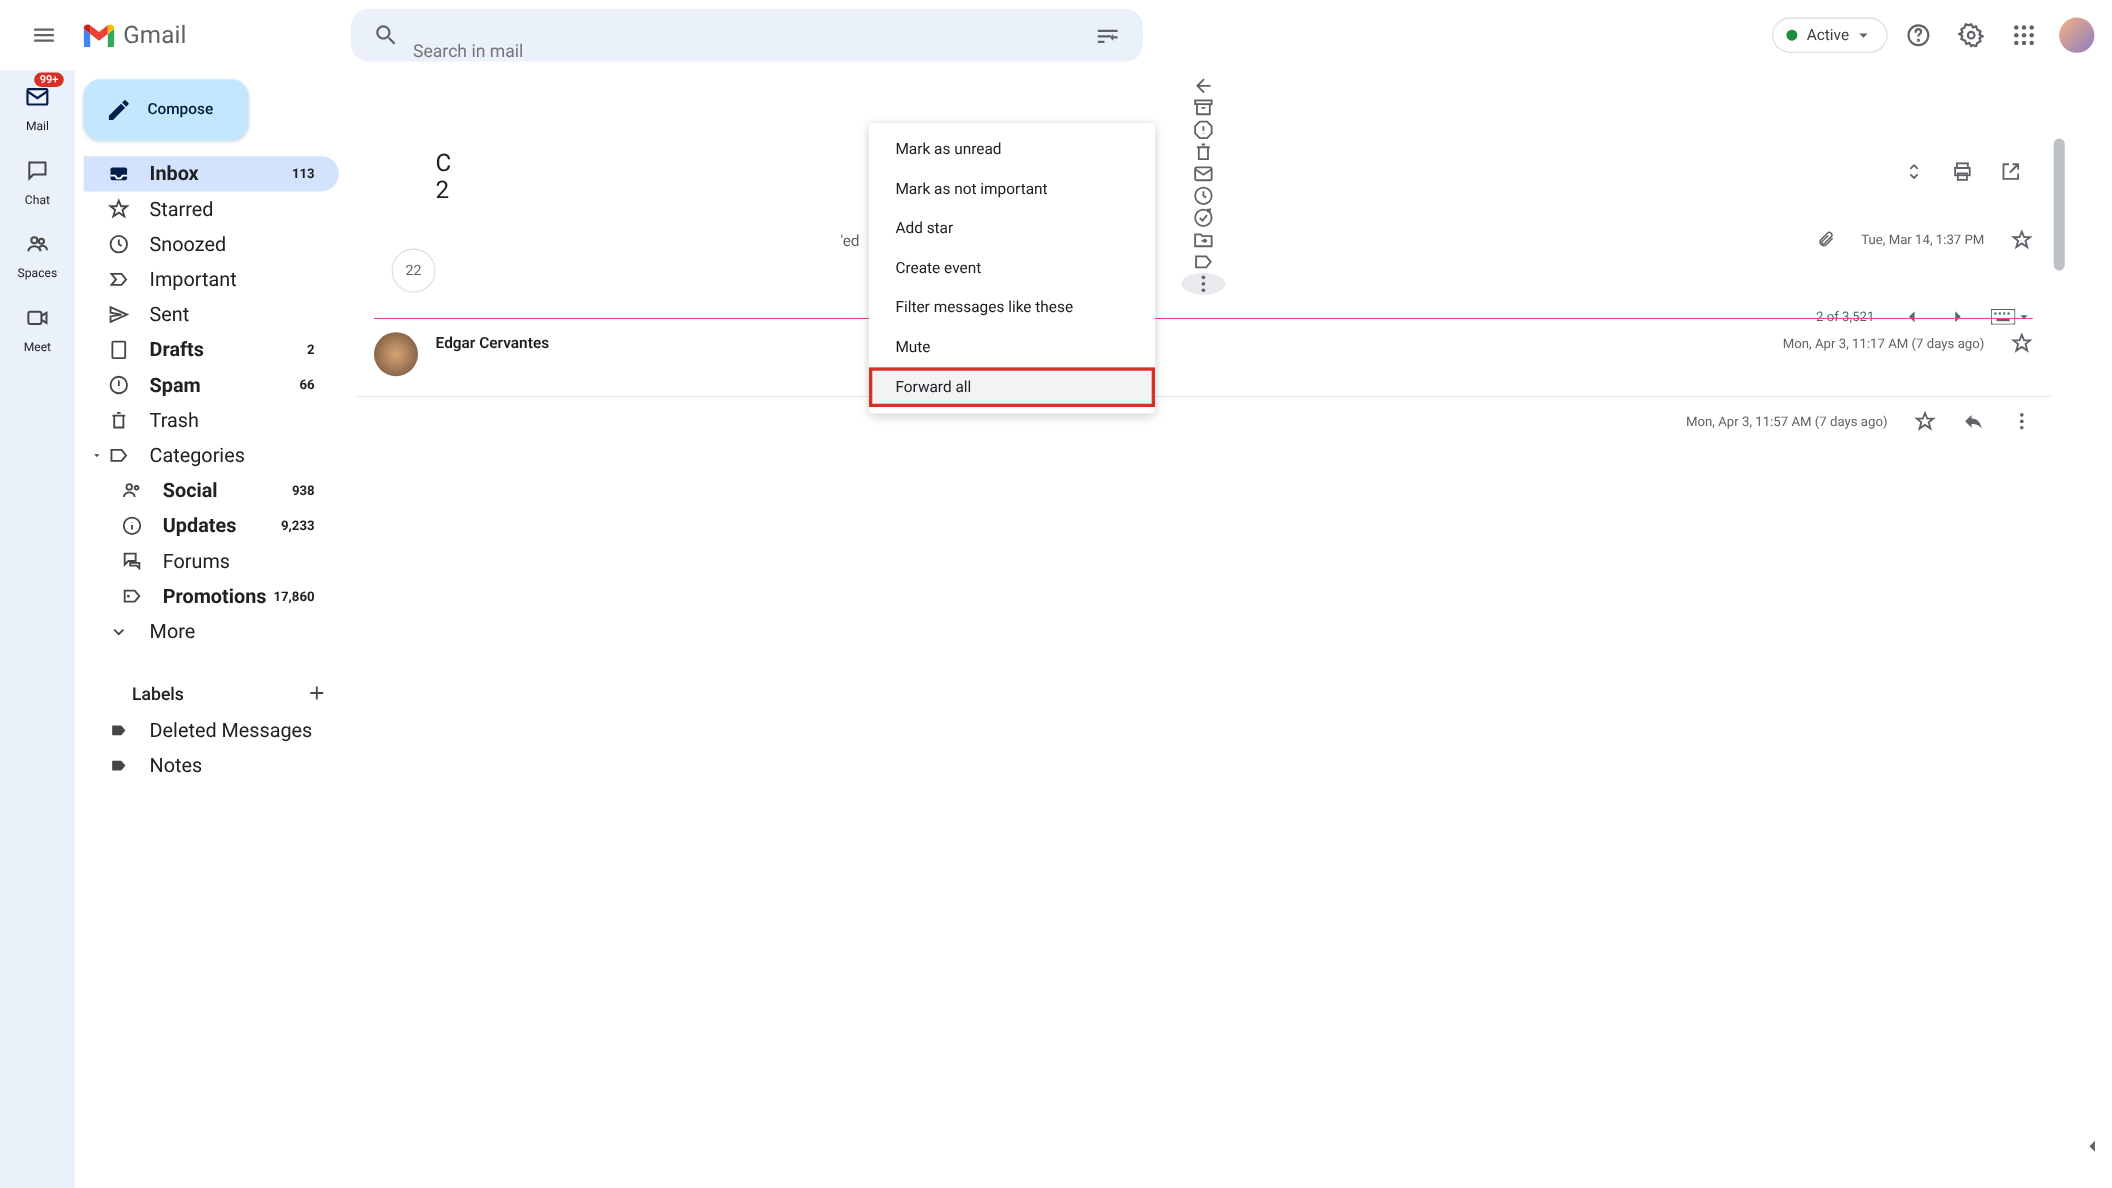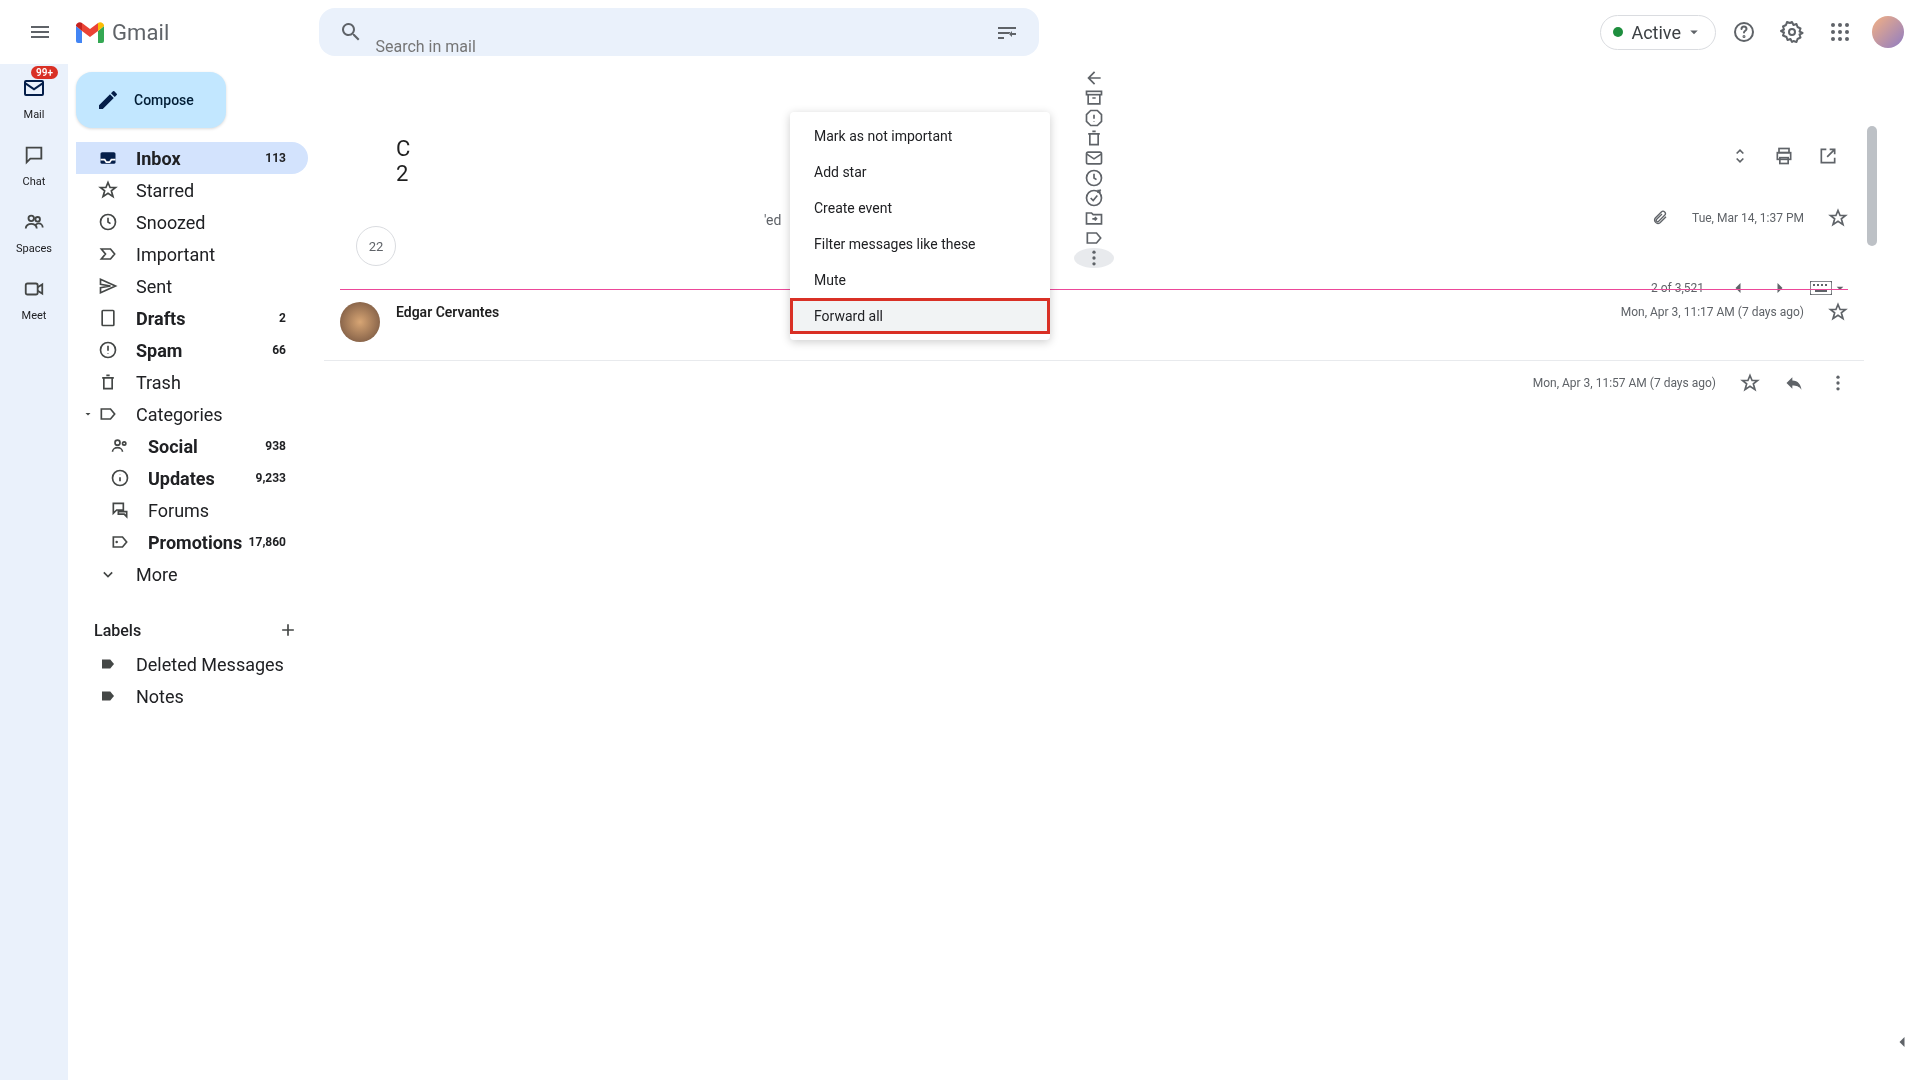--- a/index.html
+++ b/index.html
@@ -10,21 +10,21 @@
     .hamburger { width: 48px; height: 48px; display: flex; align-items: center; justify-content: center; cursor: pointer; border-radius: 50%; }
     .logo-wrap { display: flex; align-items: center; margin-left: 12px; cursor: pointer; }
     .logo-text { font-size: 22px; color: #5f6368; margin-left: 8px; letter-spacing: 0.1px; }
     .search-bar { display: flex; align-items: flex-end; background: #eaf1fb; border-radius: 16px; margin-left: 150px; width: 720px; height: 48px; padding: 0 8px; }
     .search-icon-btn { width: 48px; height: 48px; display: flex; align-items: center; justify-content: center; cursor: pointer; border-radius: 50%; }
     .search-input { border: none; background: transparent; font-size: 16px; flex: 1; outline: none; color: #5f6368; }
     .tune-btn { width: 48px; height: 48px; display: flex; align-items: center; justify-content: center; cursor: pointer; border-radius: 50%; }
     .header-right { margin-left: auto; display: flex; align-items: center; gap: 8px; }
     .status-chip { display: flex; align-items: center; border: 1px solid #dadce0; border-radius: 18px; padding: 6px 12px; cursor: pointer; }
     .status-dot { width: 10px; height: 10px; background: #1e8e3e; border-radius: 50%; margin-right: 8px; }
-    .status-text { font-size: 18px; color: #3c4043; margin-right: 4px; }
+    .status-text { font-size: 14px; color: #3c4043; margin-right: 4px; }
     .header-icon-btn { width: 40px; height: 40px; display: flex; align-items: center; justify-content: center; cursor: pointer; border-radius: 50%; }
     .avatar { width: 32px; height: 32px; border-radius: 50%; background: #8ab4f8; cursor: pointer; margin-left: 4px; }
     
     
     .left-rail { position: absolute; top: 64px; left: 0; width: 68px; background: #eaf1fb; height: calc(100% - 64px); display: flex; flex-direction: column; align-items: center; padding-top: 8px; gap: 18px; }
     .rail-item { display: flex; flex-direction: column; align-items: center; cursor: pointer; position: relative; }
     .rail-icon-wrap { width: 32px; height: 32px; display: flex; align-items: center; justify-content: center; }
     .rail-label { font-size: 11px; color: #202124; margin-top: 4px; }
     .rail-badge { position: absolute; top: -6px; right: -8px; background: #d93025; color: #fff; font-size: 10px; font-weight: 600; padding: 1px 5px; border-radius: 10px; }
     
@@ -34,21 +34,21 @@
     .compose-btn span { font-size: 14px; color: #001d35; font-weight: 500; margin-left: 14px; }
     .nav-list { margin-top: 14px; }
     .nav-item { display: flex; align-items: center; padding: 4px 12px 4px 22px; border-radius: 0 16px 16px 0; cursor: pointer; height: 32px; margin-right: 8px; }
     .nav-item.active { background: #d3e3fd; font-weight: 600; }
     .nav-item .nav-icon { width: 20px; display: flex; justify-content: center; }
     .nav-item .nav-label { margin-left: 18px; font-size: 18px; color: #202124; }
     .nav-item .nav-count { margin-left: auto; font-size: 12px; color: #202124; margin-right: 10px; }
     .nav-item.bold .nav-label, .nav-item.bold .nav-count { font-weight: 700; }
     .nav-item.indent { padding-left: 34px; }
     .labels-header { display: flex; align-items: center; justify-content: space-between; padding: 12px 18px 8px 18px; margin-top: 18px; }
-    .labels-header span { font-size: 16px; font-weight: 500; color: #202124; }
+    .labels-header span { font-size: 16px; font-weight: 500; color: #202124; margin-left: 26px; }
     .labels-header .plus { cursor: pointer; }
     
     
     .main { position: absolute; top: 64px; left: 324px; right: 56px; bottom: 0; background: #fff; border-radius: 16px 16px 0 0; }
     .toolbar { display: flex; align-items: center; height: 48px; padding: 0 16px; margin-top: 4px; flex-direction: column; }
     .tb-btn { width: 40px; height: 40px; display: flex; align-items: center; justify-content: center; cursor: pointer; border-radius: 50%; }
     .tb-btn.active { background: #e8eaed; }
     .tb-sep { width: 1px; height: 20px; background: #dadce0; margin: 0 6px; }
     .toolbar-right { margin-left: auto; display: flex; align-items: center; gap: 2px; }
     .page-counter { font-size: 12px; color: #5f6368; margin-right: 12px; }
@@ -441,20 +441,21 @@
             <rect x="5" y="9" width="12" height="2"></rect>
           </svg>
         <svg width="16" height="16" viewBox="0 0 24 24" fill="#5f6368">
             <path d="M7 10l5 5 5-5z"></path>
           </svg>
       </div>
     </div>
   </div>
 
   <div class="dropdown" id="dropdown">
+      <div class="dropdown-item">Mark as unread</div>
       <div class="dropdown-item">Mark as not important</div>
       <div class="dropdown-item">Add star</div>
       <div class="dropdown-item">Create event</div>
       <div class="dropdown-item">Filter messages like these</div>
       <div class="dropdown-item">Mute</div>
       <div class="dropdown-item highlight">Forward all</div>
     </div>
 
   <div class="conv-header">
     <div>

